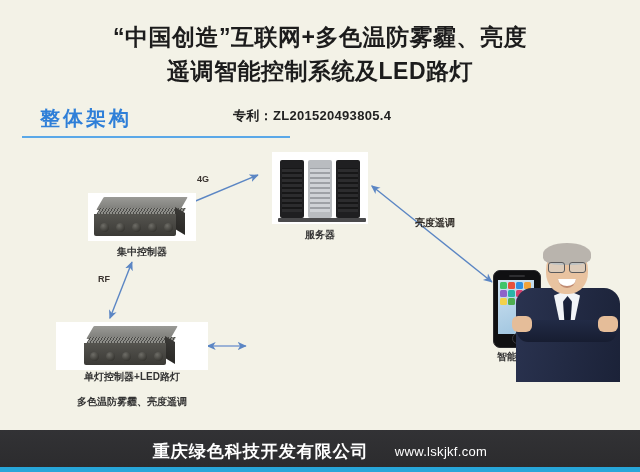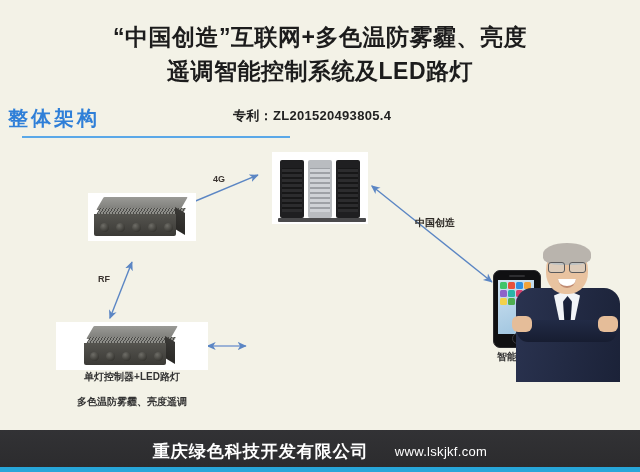--- a/index.html
+++ b/index.html
@@ -12,21 +12,21 @@
   .slide{position:relative;width:516px;height:472px;}
 
   
   .title-block{position:absolute;left:0;top:20px;width:640px;text-align:center;}
   .title-line{
     font-size:23px;font-weight:bold;color:#1c1c1c;letter-spacing:0.5px;
     line-height:34px;white-space:nowrap;
   }
 
   
-  .section-head{position:absolute;left:8px;top:105px;}
+  .section-head{position:absolute;left:40px;top:105px;}
   .section-head-text{
     font-size:20px;font-weight:bold;color:#2f7fd8;letter-spacing:3px;
     font-family:"DejaVu Serif","Liberation Serif",serif;
   }
   .section-rule{
     position:absolute;left:22px;top:136px;width:268px;height:2px;
     background:#5aa8e8;
   }
 
   
@@ -233,54 +233,56 @@
 
     <line x1="186" y1="205" x2="258" y2="175" stroke="#5b86c4" stroke-width="1.4" marker-end="url(#ah)" marker-start="url(#ahs)"></line>
 
     <line x1="372" y1="186" x2="492" y2="282" stroke="#5b86c4" stroke-width="1.4" marker-end="url(#ah)" marker-start="url(#ahs)"></line>
 
     <line x1="110" y1="318" x2="132" y2="262" stroke="#5b86c4" stroke-width="1.4" marker-end="url(#ah)" marker-start="url(#ahs)"></line>
 
     <line x1="208" y1="346" x2="246" y2="346" stroke="#7e9dd0" stroke-width="1.4" marker-end="url(#ah)" marker-start="url(#ahs)"></line>
   </svg>
 
-  <div class="arr-label" style="left:213px;top:174px;">4G</div>
-  <div class="arr-label cn" style="left:415px;top:216px;">中国创造</div>
+  <div class="arr-label" style="left:197px;top:174px;">4G</div>
+  <div class="arr-label cn" style="left:415px;top:216px;">亮度遥调</div>
   <div class="arr-label" style="left:84px;top:274px;margin-left:14px;">RF</div>
 
   <div class="node" style="left:88px;top:193px;width:108px;">
     <div class="node-img" style="width:108px;height:48px;">
       <div class="ctrl-dev" style="left:4px;top:0;width:100px;height:48px;">
         <div class="ctrl-top"></div>
         <div class="ctrl-vent"></div>
         <div class="ctrl-side"></div>
         <div class="ctrl-face">
           <div class="ctrl-knob" style="left:6px;"></div>
           <div class="ctrl-knob" style="left:22px;"></div>
           <div class="ctrl-knob" style="left:38px;"></div>
           <div class="ctrl-knob" style="left:54px;"></div>
           <div class="ctrl-knob" style="left:70px;"></div>
         </div>
       </div>
     </div>
+    <div class="node-label">集中控制器</div>
   </div>
 
   <div class="node" style="left:272px;top:152px;width:96px;">
     <div class="node-img" style="width:96px;height:72px;">
       <div class="srv" style="left:8px;width:24px;height:58px;background:#1f1f21;">
         <div class="srv-bays"></div>
       </div>
       <div class="srv" style="left:36px;width:24px;height:58px;background:#b9bcc0;">
         <div class="srv-bays" style="background:repeating-linear-gradient(0deg,#cfd2d6 0 3px,#9ea1a6 3px 5px);"></div>
       </div>
       <div class="srv" style="left:64px;width:24px;height:58px;background:#1f1f21;">
         <div class="srv-bays"></div>
       </div>
       <div class="srv-base"></div>
     </div>
+    <div class="node-label">服务器</div>
   </div>
 
   <div class="node" style="left:493px;top:270px;width:48px;">
     <div class="node-img" style="width:48px;height:78px;background:transparent;">
       <div class="phone-shell">
         <div class="phone-spk"></div>
         <div class="phone-scr">
           <div class="phone-icons">
             <span class="pi" style="background:#3fc46a;"></span>
             <span class="pi" style="background:#e8503a;"></span>

